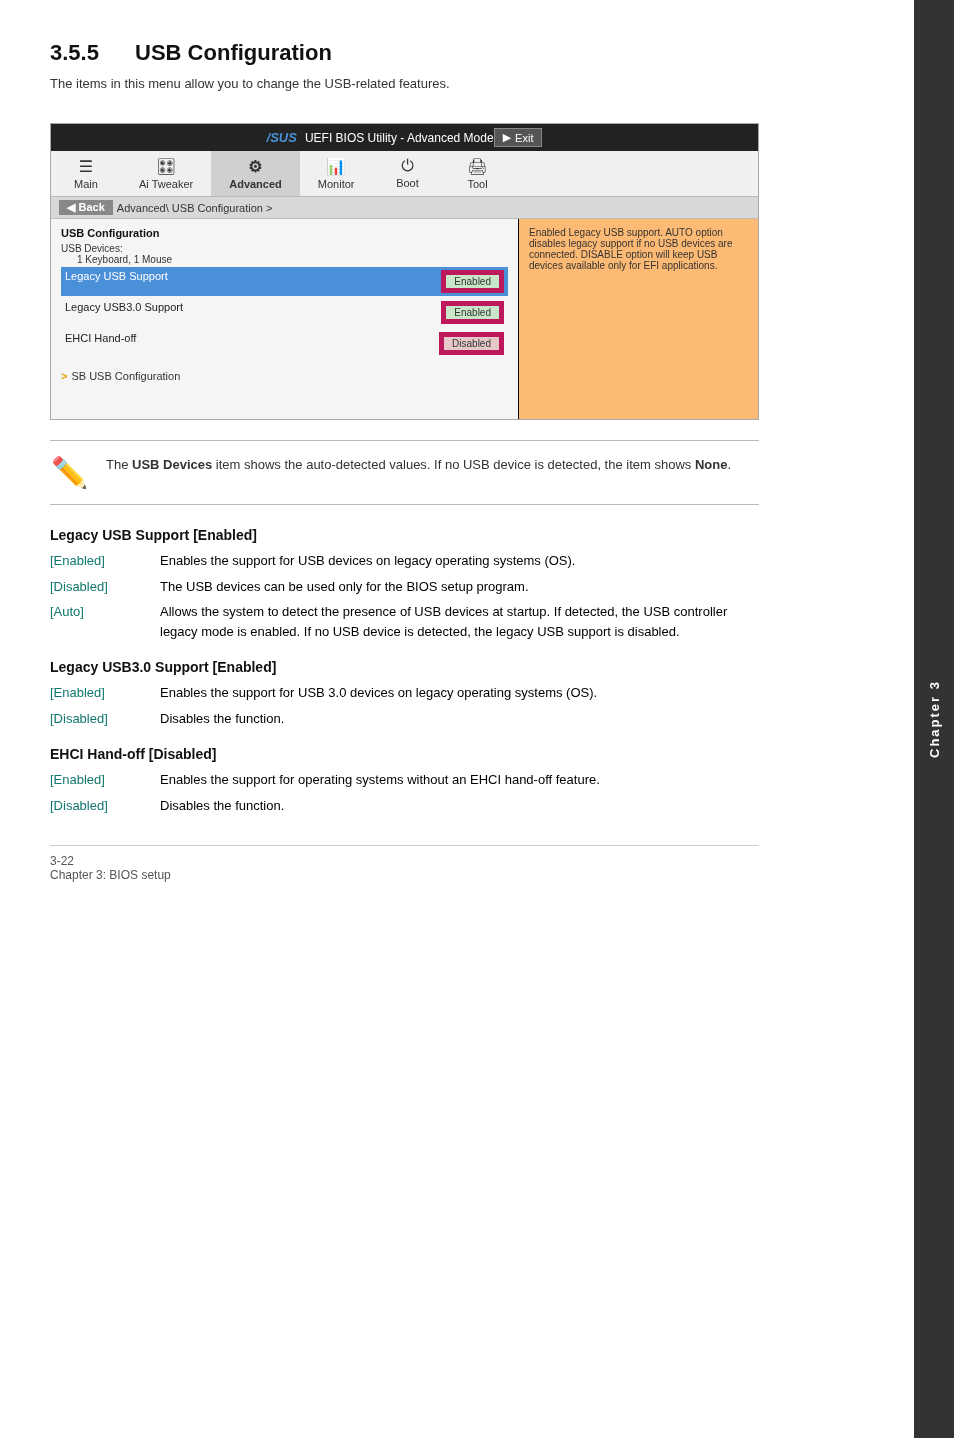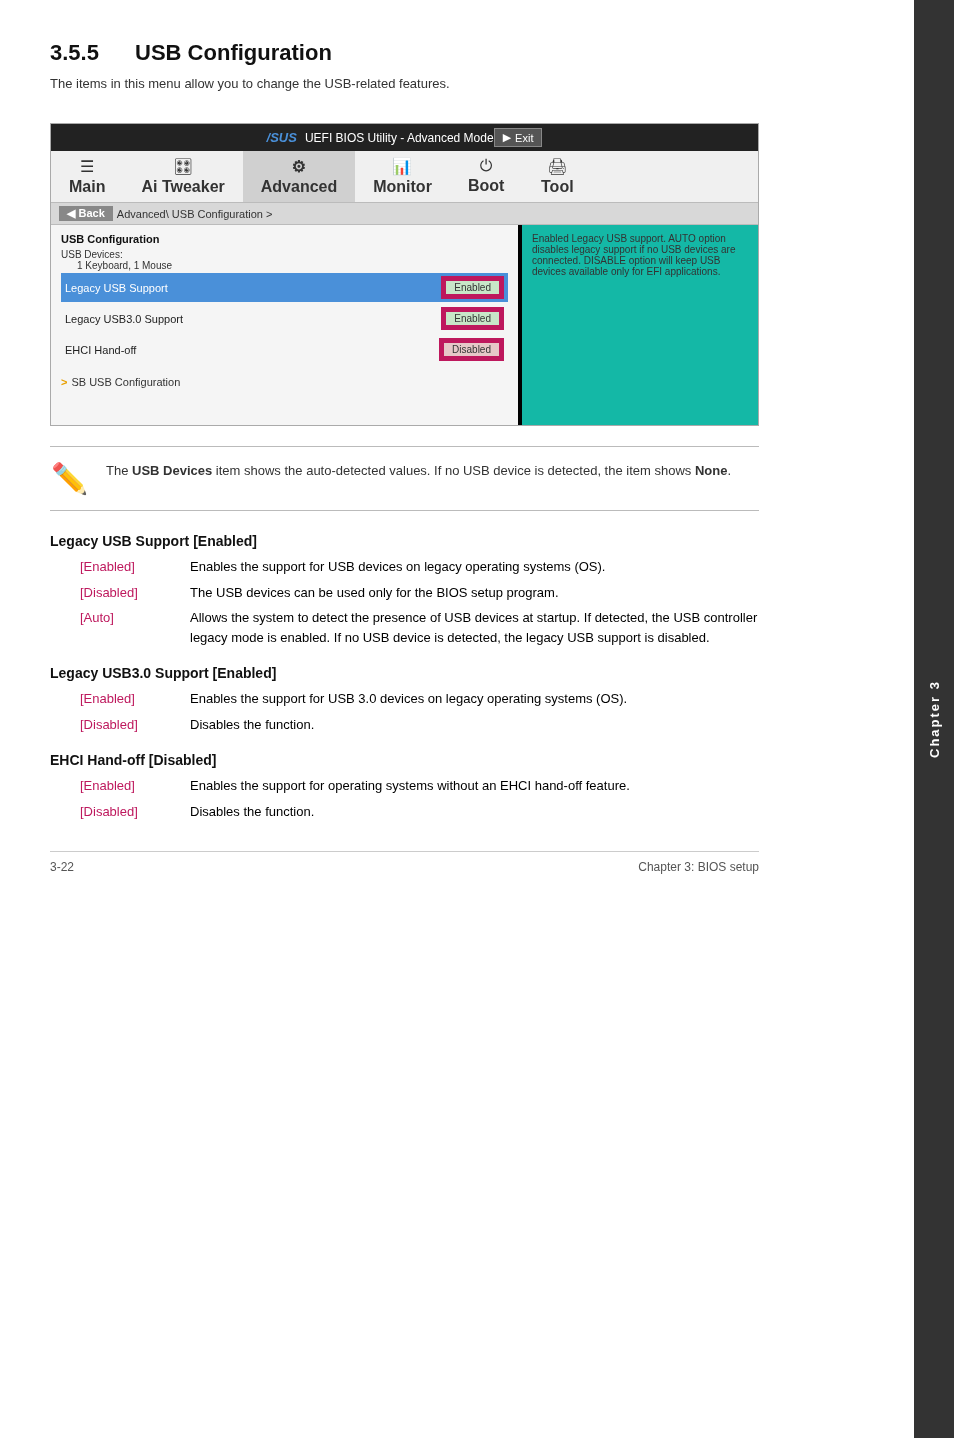--- a/index.html
+++ b/index.html
@@ -128,22 +128,21 @@
     .bios-nav-item.active {
       background: #d0d0d0;
       font-weight: bold;
     }
 
     .nav-icon {
       font-size: 16px;
     }
 
     .bios-nav-label {
-      font-size: 16px;
-      font-weight: bold;
+      font-size: 11px;
     }
 
     
     .bios-breadcrumb {
       background: #d8d8d8;
       padding: 3px 8px;
       font-size: 11px;
       display: flex;
       align-items: center;
       gap: 4px;
@@ -173,42 +172,42 @@
 
     .bios-left {
       flex: 1;
       padding: 8px 10px;
       background: #f5f5f5;
     }
 
     .bios-right {
       width: 240px;
       padding: 8px 10px;
-      background: #14b8a6;
+      background: #fdba74;
       font-size: 10px;
       color: #333;
-      border-left: 4px solid #000000;
+      border-left: 1px solid #000000;
     }
 
     .bios-section-title {
       font-weight: bold;
       font-size: 11px;
       margin-bottom: 4px;
       color: #111;
     }
 
     .bios-device-info {
       font-size: 10px;
       margin-bottom: 2px;
       color: #333;
     }
 
     .bios-option-row {
       display: flex;
-      align-items: center;
+      align-items: flex-start;
       justify-content: space-between;
       padding: 3px 4px;
       font-size: 11px;
       margin: 2px 0;
     }
 
     .bios-option-row.highlighted {
       background: #4a90d9;
       color: #fff;
     }
@@ -293,38 +292,38 @@
     .option-row {
       display: flex;
       gap: 20px;
       margin-bottom: 6px;
       font-size: 13px;
       line-height: 1.5;
     }
 
     .option-key {
       min-width: 90px;
-      color: #be185d;
-      margin-left: 30px;
+      color: #0f766e;
     }
 
     .option-desc {
       flex: 1;
       color: #000000;
     }
 
     
     .page-footer {
       display: flex;
       justify-content: space-between;
       margin-top: 30px;
       font-size: 12px;
       color: #555;
       border-top: 1px solid #ccc;
       padding-top: 8px;
+      flex-direction: column;
     }
   </style>
 </head>
 <body>
 
 <div class="page">
   <div class="main-content">
 
     <h2 class="section-title">
       <span class="num">3.5.5</span>

